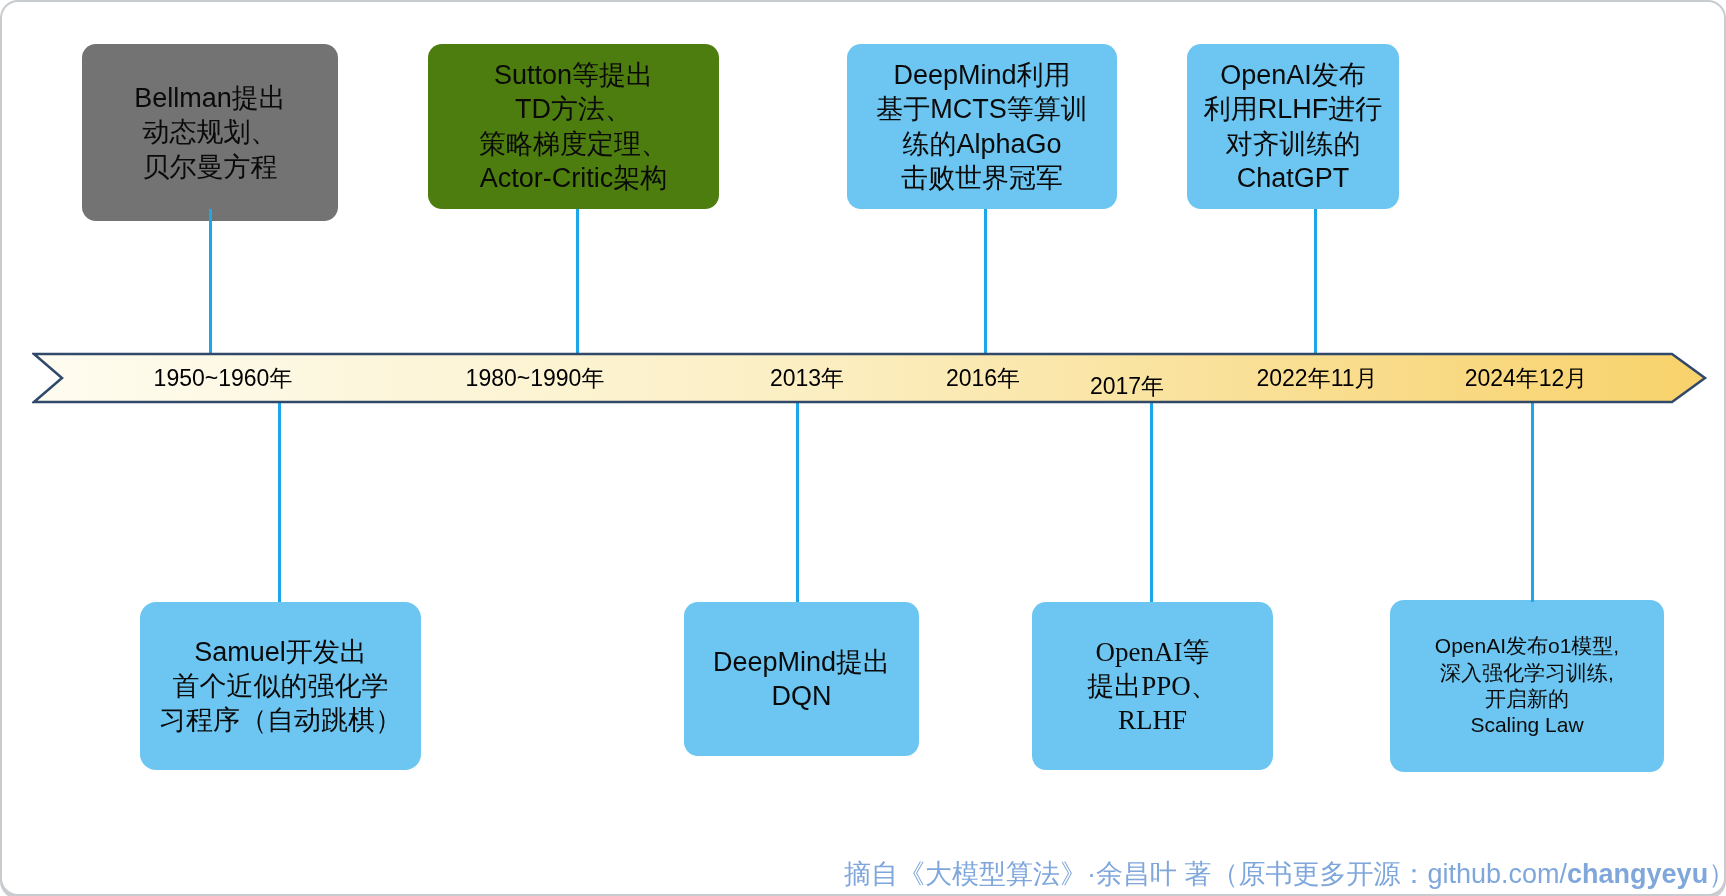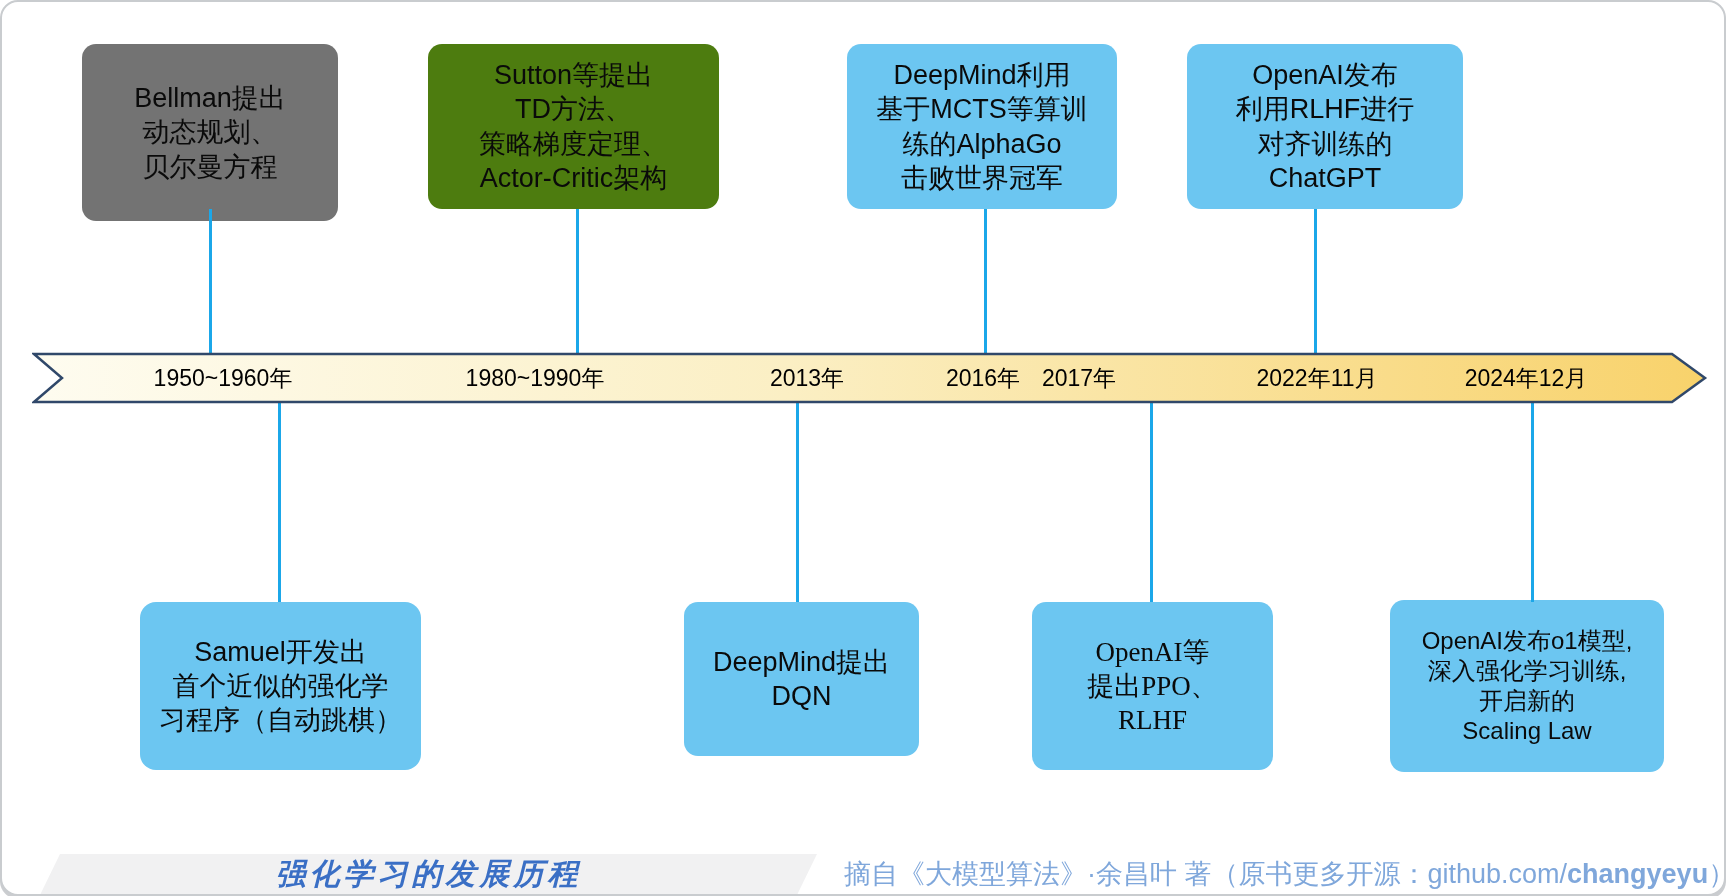--- a/index.html
+++ b/index.html
@@ -90,37 +90,37 @@
       <div class="event-box" style="left: 426px; top: 42px; width: 291px; height: 165px; background: #4d7c0f;">Sutton等提出
 TD方法、
 策略梯度定理、
 Actor-Critic架构</div>
       <div class="connector" style="left: 573.5px; top: 207px; height: 145px; background: rgb(27, 167, 233);"></div>
       <div class="event-box" style="left: 845px; top: 42px; width: 270px; height: 165px; background: rgb(108, 198, 241);">DeepMind利用
 基于MCTS等算训
 练的AlphaGo
 击败世界冠军</div>
       <div class="connector" style="left: 981.5px; top: 207px; height: 145px; background: rgb(27, 167, 233);"></div>
-      <div class="event-box" style="left: 1185px; top: 42px; width: 276px; height: 165px; background: rgb(108, 198, 241);">OpenAI发布
+      <div class="event-box" style="left: 1185px; top: 42px; width: 212px; height: 165px; background: rgb(108, 198, 241);">OpenAI发布
 利用RLHF进行
 对齐训练的
 ChatGPT</div>
       <div class="connector" style="left: 1311.5px; top: 207px; height: 145px; background: rgb(27, 167, 233);"></div>
       <div class="event-box" style="left: 138px; top: 600px; width: 281px; height: 168px; background: rgb(108, 198, 241); border-radius: 16px;">Samuel开发出
 首个近似的强化学
 习程序（自动跳棋）</div>
       <div class="connector" style="left: 275.5px; top: 400px; height: 200px; background: rgb(27, 167, 233);"></div>
       <div class="event-box" style="left: 682px; top: 600px; width: 235px; height: 154px; background: rgb(108, 198, 241);">DeepMind提出
 DQN</div>
       <div class="connector" style="left: 793.5px; top: 400px; height: 200px; background: rgb(27, 167, 233);"></div>
       <div class="event-box" style="left: 1030px; top: 600px; width: 241px; height: 168px; background: rgb(108, 198, 241); font-family: Liberation Serif, serif;">OpenAI等
 提出PPO、
 RLHF</div>
       <div class="connector" style="left: 1147.5px; top: 400px; height: 200px; background: rgb(27, 167, 233);"></div>
-      <div class="event-box" style="left: 1388px; top: 598px; width: 274px; height: 172px; background: rgb(108, 198, 241); font-size: 24px;">OpenAI发布o1模型,
+      <div class="event-box" style="left: 1388px; top: 598px; width: 274px; height: 172px; background: rgb(108, 198, 241); font-size: 21px;">OpenAI发布o1模型,
 深入强化学习训练,
 开启新的
 Scaling Law</div>
       <div class="connector" style="left: 1528.5px; top: 400px; height: 200px; background: rgb(27, 167, 233);"></div>
     </div>
 
   <div class="arrow-wrap">
     <svg width="1676" height="52" viewBox="0 0 1676 52">
       <defs>
         <linearGradient id="ag" x1="0" y1="0" x2="1" y2="0">
@@ -129,27 +129,24 @@
           <stop id="ag-s2" offset="100%" stop-color="#f8d26b"></stop>
         </linearGradient>
       </defs>
       <path id="arrow-path" d="M2 2 H1640 L1673 26 L1640 50 H2 L30 26 Z" fill="url(#ag)" stroke-width="2.5" stroke="#30486a"></path>
     </svg>
     <div id="arrow-labels">
         <span class="date-label" style="left: 191px;">1950~1960年</span>
         <span class="date-label" style="left: 503px;">1980~1990年</span>
         <span class="date-label" style="left: 775px;">2013年</span>
         <span class="date-label" style="left: 951px;">2016年</span>
-        <span class="date-label" style="left: 1047px;">2017年</span>
+        <span class="date-label" style="left: 1095px; margin-top: 8px;">2017年</span>
         <span class="date-label" style="left: 1285px;">2022年11月</span>
         <span class="date-label" style="left: 1494px;">2024年12月</span>
       </div>
   </div>
 
-  <div class="caption-strip" style="background: rgb(241, 241, 242);">
-    <span class="caption-text" style="color: rgb(58, 111, 197);">强化学习的发展历程</span>
-  </div>
 
   <div class="attribution" style="color: rgb(127, 167, 219);">
     <span>摘自《大模型算法》·余昌叶 著（原书更多开源：github.com/</span><b>changyeyu</b><span>）</span>
   </div>
 
 </div>
 
 </body></html>

